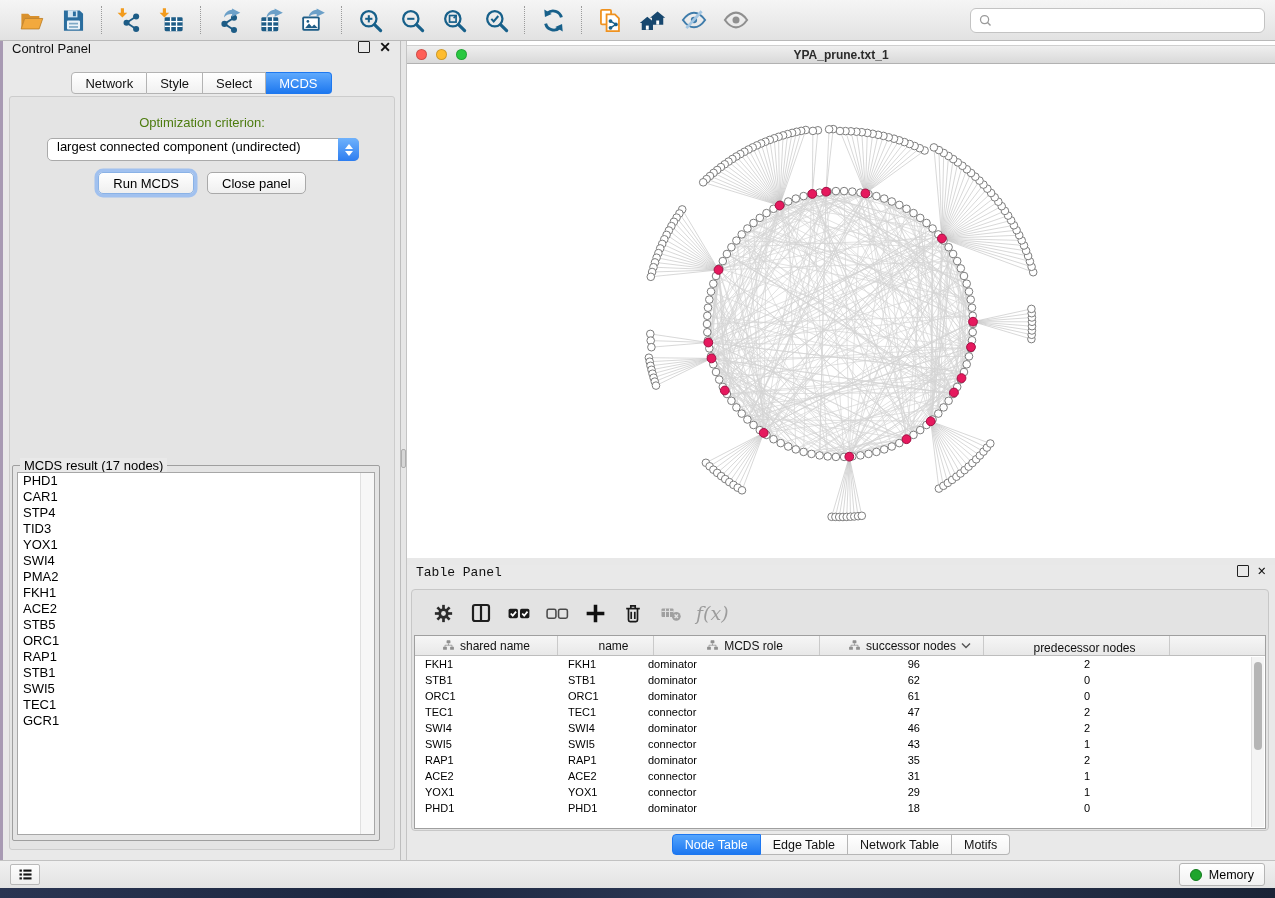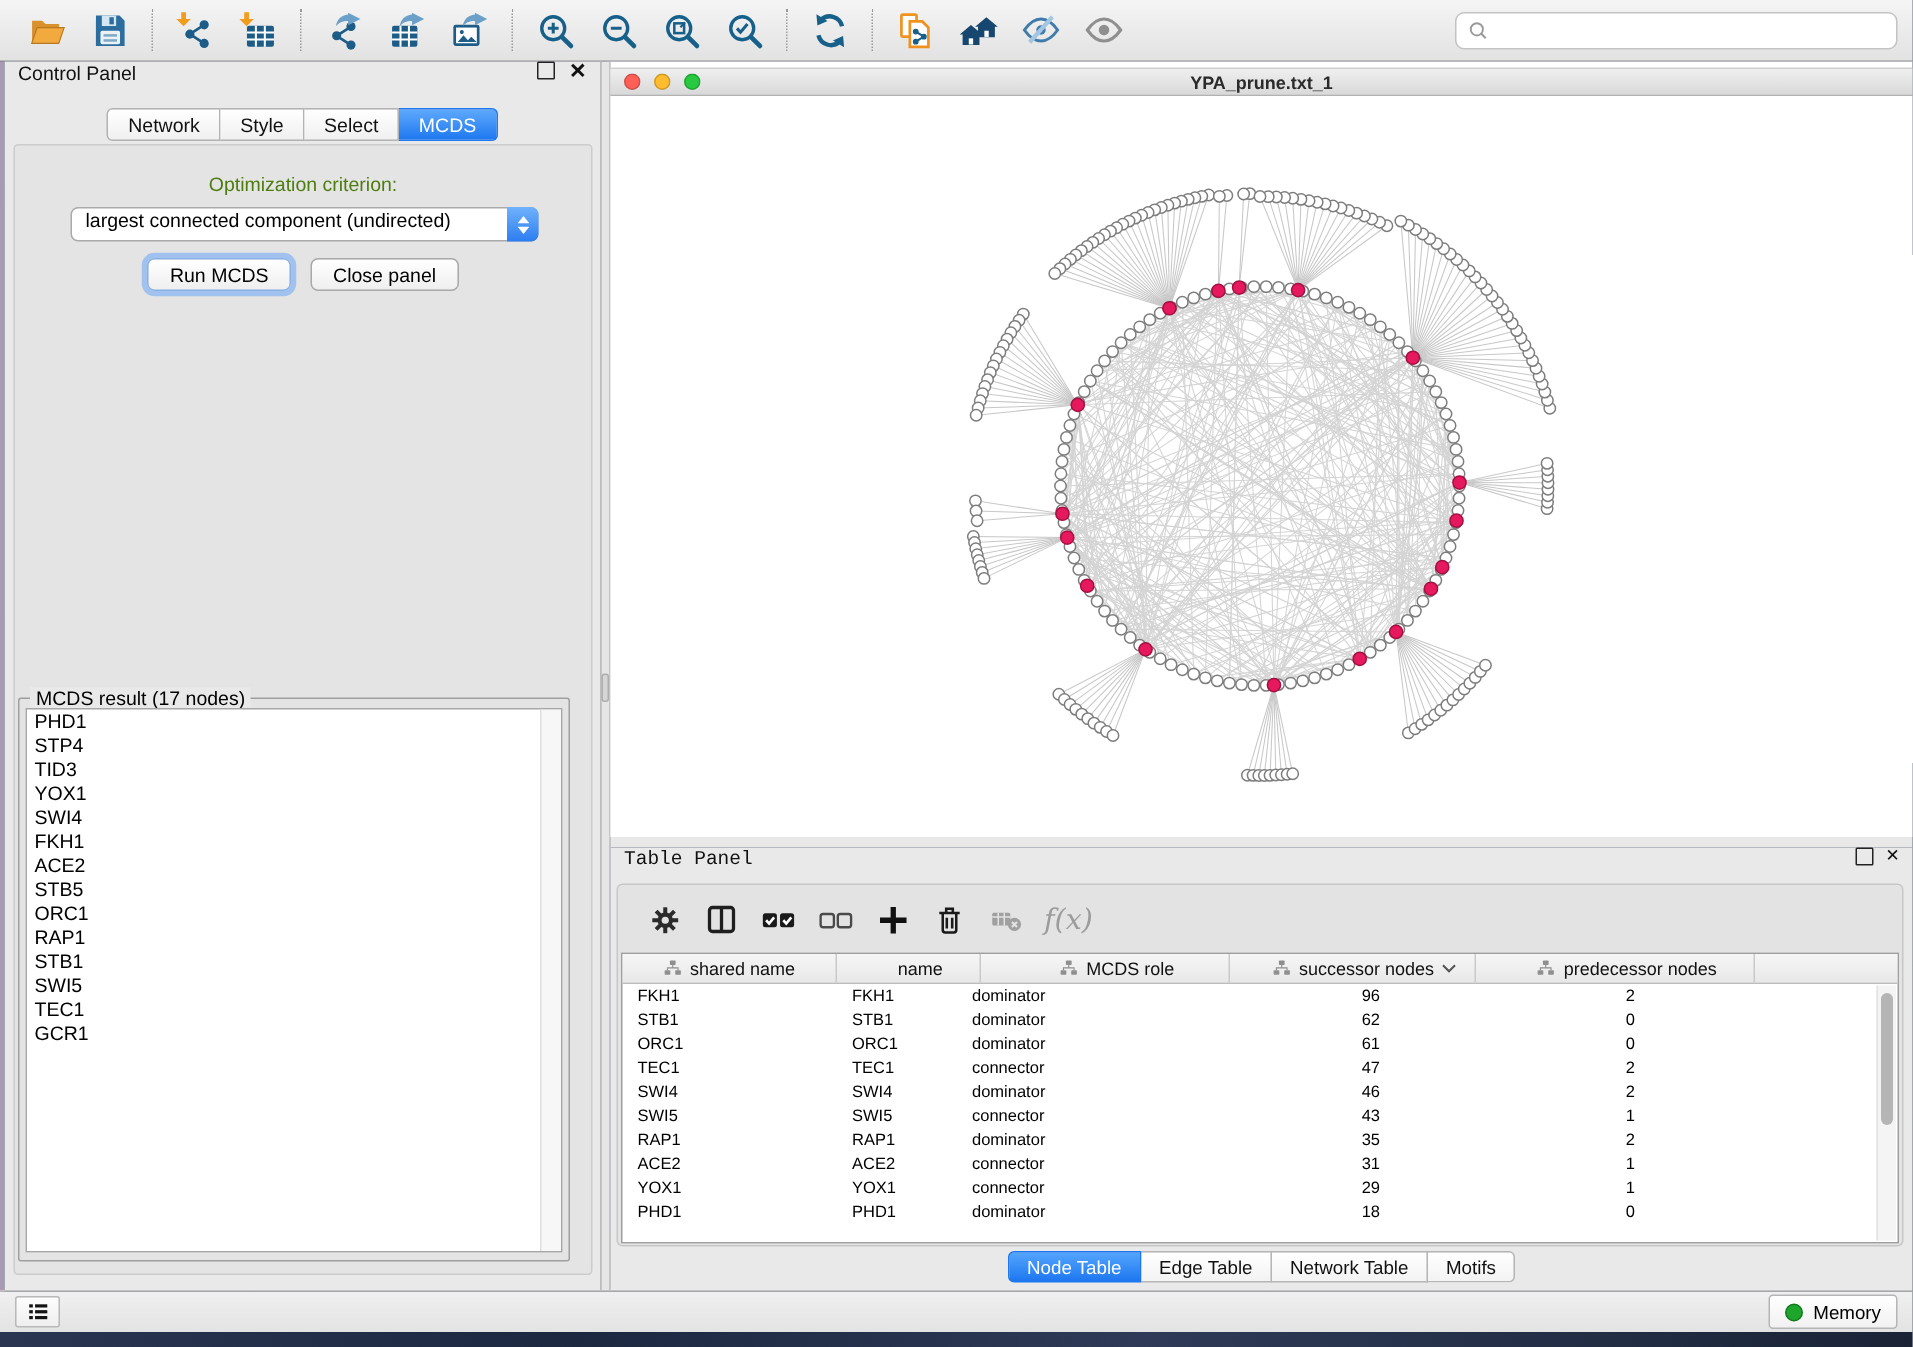--- a/index.html
+++ b/index.html
@@ -295,24 +295,26 @@
     <div id="cp-buttons">
       <div class="btn focused">Run MCDS</div>
       <div class="btn">Close panel</div>
     </div>
   </div>
   <div id="mcds-fieldset">
     <div id="mcds-legend">MCDS result (17 nodes)</div>
     <div id="mcds-list">
       <div id="mcds-scroll"></div>
     <div class="mcds-item">PHD1</div>
+        <div class="mcds-item">CAR1</div>
         <div class="mcds-item">STP4</div>
         <div class="mcds-item">TID3</div>
         <div class="mcds-item">YOX1</div>
         <div class="mcds-item">SWI4</div>
+        <div class="mcds-item">PMA2</div>
         <div class="mcds-item">FKH1</div>
         <div class="mcds-item">ACE2</div>
         <div class="mcds-item">STB5</div>
         <div class="mcds-item">ORC1</div>
         <div class="mcds-item">RAP1</div>
         <div class="mcds-item">STB1</div>
         <div class="mcds-item">SWI5</div>
         <div class="mcds-item">TEC1</div>
         <div class="mcds-item">GCR1</div>
       </div>
@@ -1255,21 +1257,21 @@
                 <rect x="2" y="14.5" width="7" height="5.5" rx="1"></rect>
                 <rect x="15" y="14.5" width="7" height="5.5" rx="1"></rect>
               </g>
               <path d="M12 8v3.5M5.5 14.5v-3h13v3" stroke="#8f8f8f" stroke-width="1.4" fill="none"></path>
             </svg>
             <span>successor nodes</span>
             <svg viewBox="0 0 10 7" width="10" height="7">
               <polyline points="1,1.5 5,5.5 9,1.5" fill="none" stroke="#555" stroke-width="1.4"></polyline>
             </svg>
           </div>
-          <div class="th" style="width: 170px;">
+          <div class="th" style="width: 170px; flex-direction: column;">
             <svg viewBox="0 0 24 24" width="13" height="13">
               <g fill="#8f8f8f">
                 <rect x="8.5" y="2.5" width="7" height="5.5" rx="1"></rect>
                 <rect x="2" y="14.5" width="7" height="5.5" rx="1"></rect>
                 <rect x="15" y="14.5" width="7" height="5.5" rx="1"></rect>
               </g>
               <path d="M12 8v3.5M5.5 14.5v-3h13v3" stroke="#8f8f8f" stroke-width="1.4" fill="none"></path>
             </svg>
             <span>predecessor nodes</span>
           </div>

